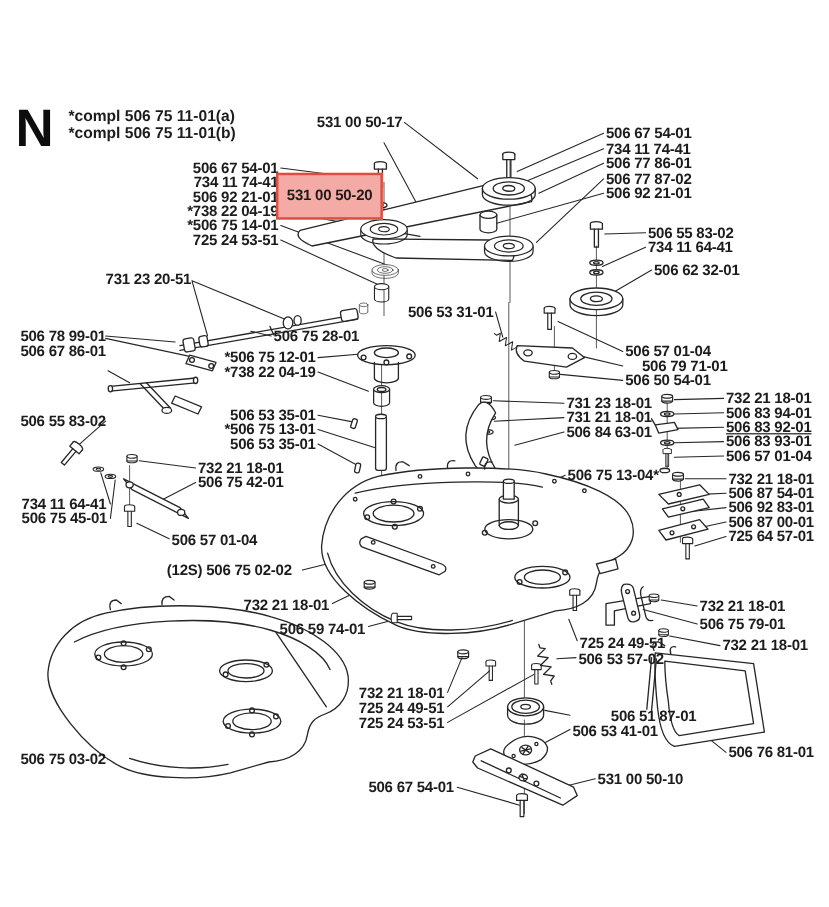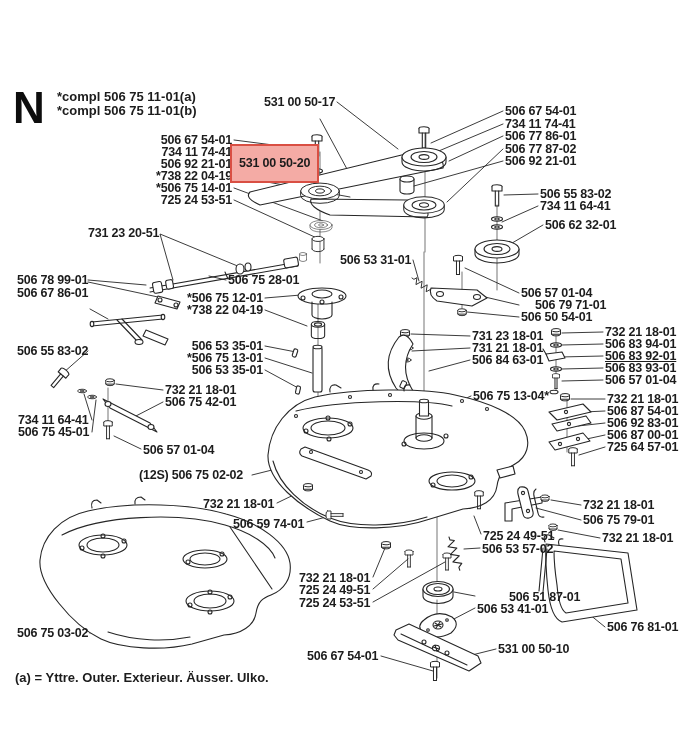--- a/index.html
+++ b/index.html
@@ -410,14 +410,13 @@
       <div class="plabel" style="left: 299px; top: 585px;">725 24 49-51</div>
       <div class="plabel" style="left: 299px; top: 598px;">725 24 53-51</div>
       <div class="plabel" style="left: 477px; top: 592px; margin-left: 32px;">506 51 87-01</div>
       <div class="plabel" style="left: 477px; top: 604px;">506 53 41-01</div>
       <div class="plabel" style="left: 607px; top: 622px;">506 76 81-01</div>
       <div class="plabel" style="left: 498px; top: 644px;">531 00 50-10</div>
       <div class="plabel" style="left: 17px; top: 628px; text-align: center;">506 75 03-02</div>
       <div class="plabel" style="left: 307px; top: 651px;">506 67 54-01</div>
     </div>
 
-  <div class="foot" style="top:671px">(a) =  Yttre. Outer. Exterieur. Äusser. Ulko.</div>
 </div>
 
 </body></html>

